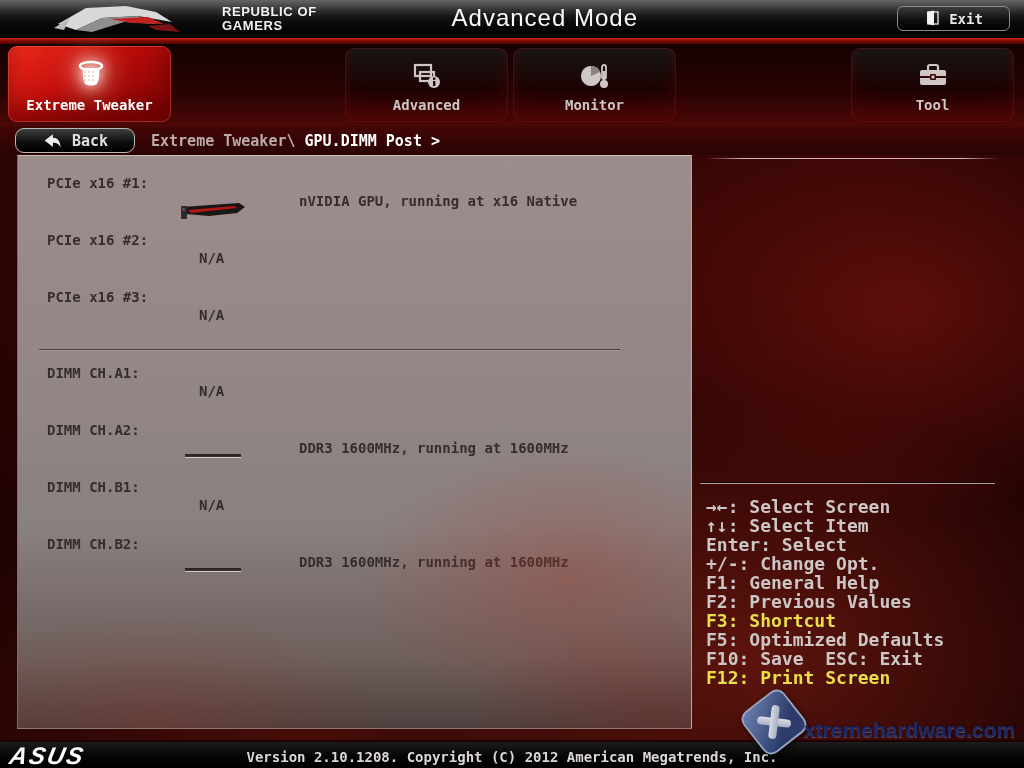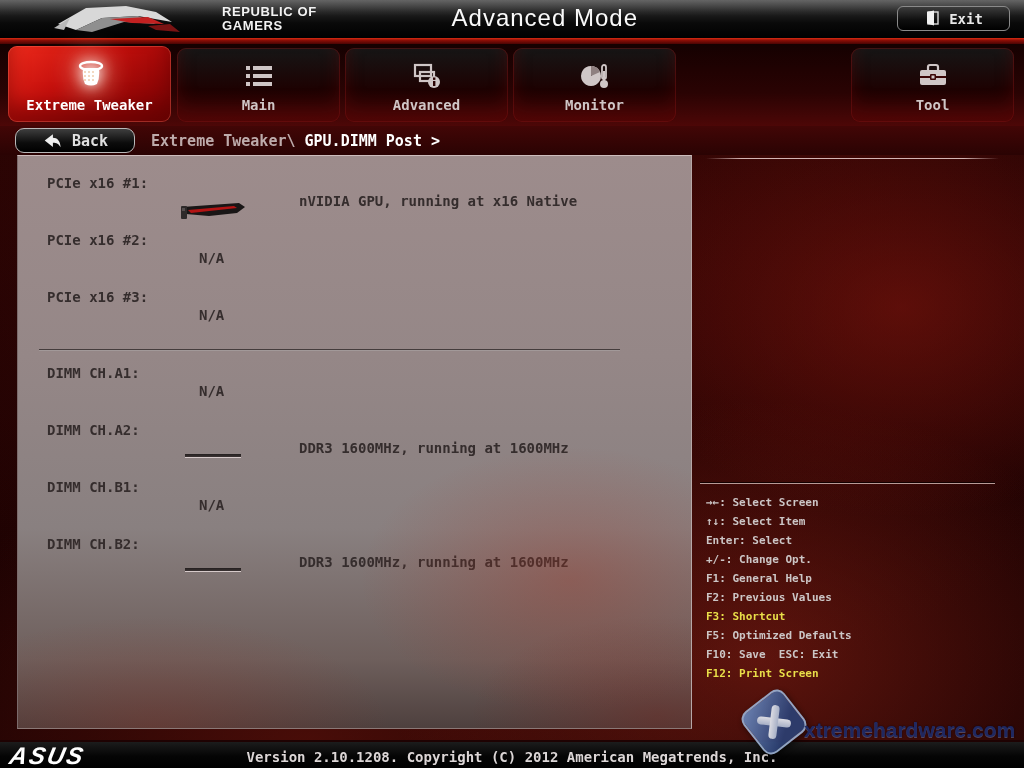--- a/index.html
+++ b/index.html
@@ -93,21 +93,21 @@
   .gpu-graphic { position:absolute; left:161px; top:44px; }
   .dimm-graphic { position:absolute; width:56px; height:4px;
     background:linear-gradient(#241f1f,#3c3434); border-bottom:1px solid #d6caca; }
 
   
   .side-topline { position:absolute; left:706px; top:158px; width:293px; height:1px;
     background:linear-gradient(90deg, rgba(210,180,180,0), #d2b4b4 12%, #d2b4b4 88%, rgba(210,180,180,0)); }
   .side-sep { position:absolute; left:700px; top:482px; width:295px; height:2px;
     background:#120000; border-bottom:1px solid #b89a96; }
   .shortcuts { position:absolute; left:706px; top:496px; width:310px; }
-  .sc-line { height:19px; font-size:11px; font-weight:bold; color:#ccc6c6; white-space:pre; }
+  .sc-line { height:19px; font-size:18px; font-weight:bold; color:#ccc6c6; white-space:pre; }
   .sc-line.hl { color:#e9df49; }
 
   
   .footer { position:absolute; left:0; top:740px; width:1024px; height:28px;
     background:linear-gradient(180deg,#1c1c1c,#050505 55%,#000);
     border-top:2px solid #1e0202; }
   .asus-logo { position:absolute; left:10px; top:0px; color:#fff;
     font-family:"Liberation Sans", sans-serif; font-weight:bold; font-style:italic;
     font-size:24px; letter-spacing:2px; transform:skewX(-12deg); }
   .version { position:absolute; left:0; top:7px; width:1024px; text-align:center;
@@ -174,35 +174,20 @@
               <rect x="19" y="17" width="2" height="2"></rect>
             <rect x="11" y="21" width="2" height="2"></rect>
               <rect x="15" y="21" width="2" height="2"></rect>
               <rect x="19" y="21" width="2" height="2"></rect>
           </g>
         </svg>
       </div>
       <div class="tab-label">Extreme Tweaker</div>
     </div>
 
-    <div class="tab" style="left:177px">
-      <div class="tab-icon">
-        <svg class="icon-svg" width="30" height="26" viewBox="0 0 30 26">
-          <g fill="#cfc6c6">
-            <rect x="2" y="3" width="4" height="4"></rect>
-              <rect x="9" y="3" width="19" height="4"></rect>
-            <rect x="2" y="11" width="4" height="4"></rect>
-              <rect x="9" y="11" width="19" height="4"></rect>
-            <rect x="2" y="19" width="4" height="4"></rect>
-              <rect x="9" y="19" width="19" height="4"></rect>
-          </g>
-        </svg>
-      </div>
-      <div class="tab-label">Main</div>
-    </div>
 
     <div class="tab" style="left:345px">
       <div class="tab-icon">
         <svg class="icon-svg" width="30" height="28" viewBox="0 0 30 28">
           <rect x="3" y="3" width="16" height="11" fill="none" stroke="#cfc6c6" stroke-width="2.2"></rect>
           <rect x="8" y="10" width="14" height="9" fill="none" stroke="#cfc6c6" stroke-width="2.2"></rect>
           <circle cx="22" cy="20" r="6" fill="#cfc6c6"></circle>
           <rect x="21" y="15.5" width="2.4" height="2.4" fill="#2a0303"></rect>
           <rect x="21" y="19" width="2.4" height="5" fill="#2a0303"></rect>
         </svg>

